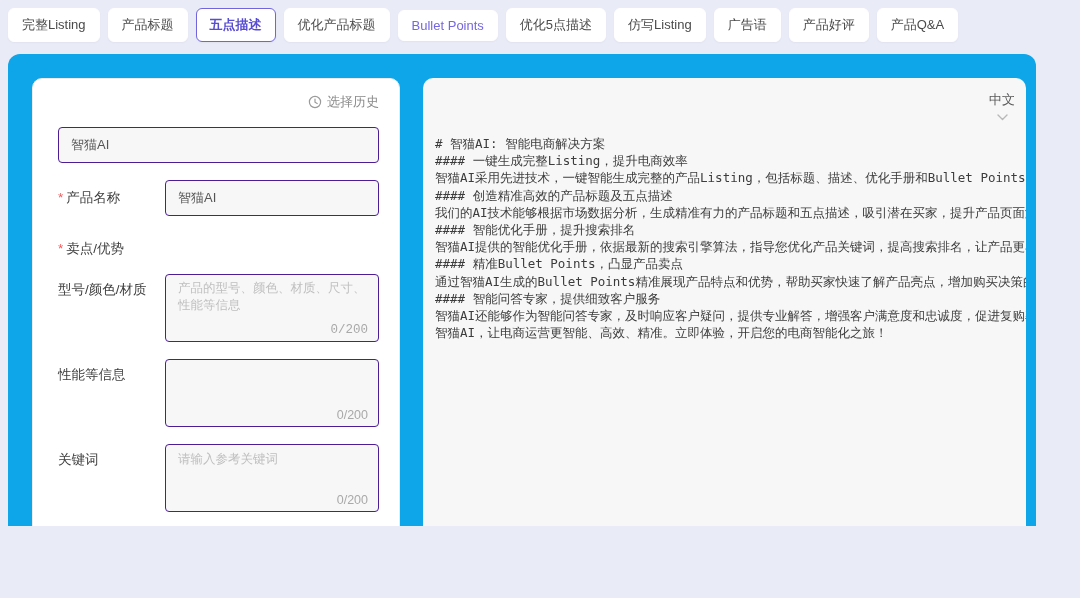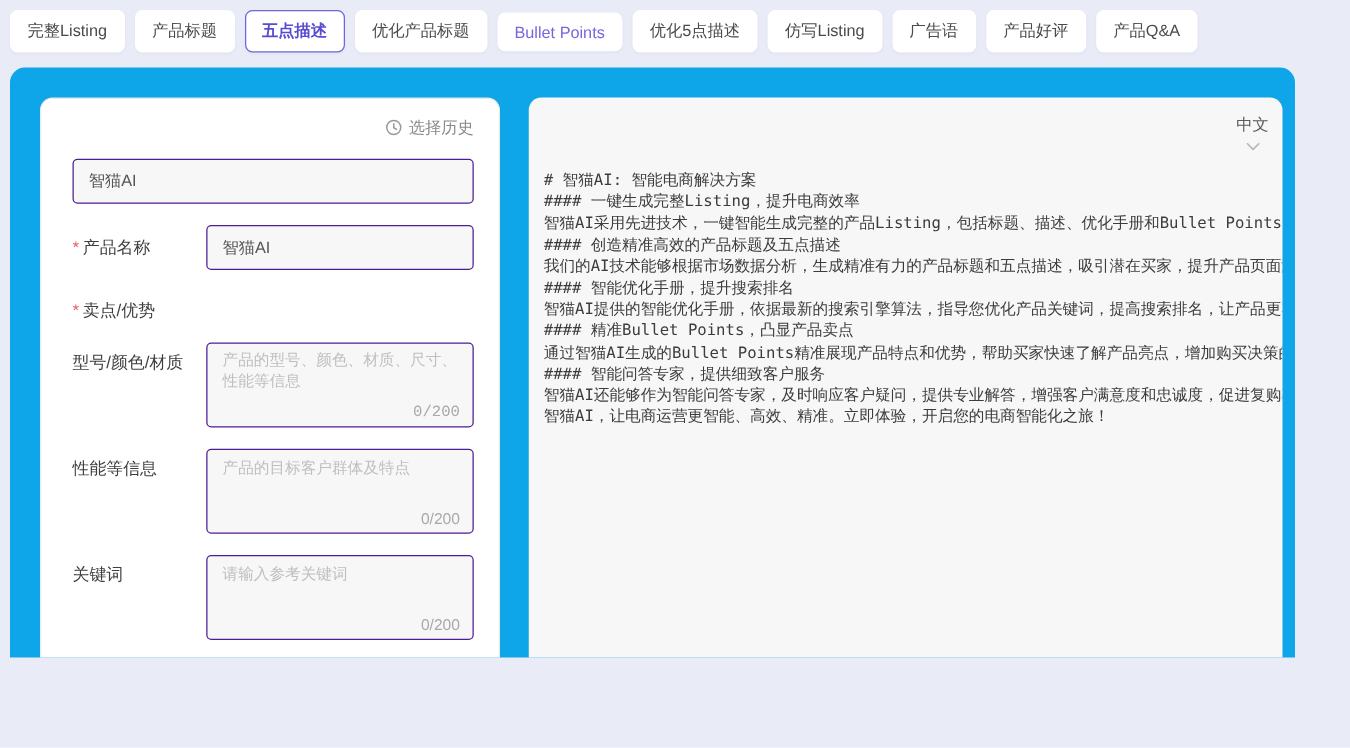--- a/index.html
+++ b/index.html
@@ -156,21 +156,20 @@
         <div class="form-row ta">
           <div class="form-label"><span>型号/颜色/材质</span></div>
           <div class="field-box textarea" style="min-height: 68px; font-family: Liberation Mono, monospace;">
             <div class="ta-placeholder">产品的型号、颜色、材质、尺寸、性能等信息</div>
             <div class="counter">0/200</div>
           </div>
         </div>
         <div class="form-row ta">
           <div class="form-label"><span>性能等信息</span></div>
           <div class="field-box textarea" style="min-height: 68px;">
-            <div class="ta-placeholder">产品的目标客户群体及特点</div>
             <div class="counter">0/200</div>
           </div>
         </div>
         <div class="form-row ta">
           <div class="form-label"><span>关键词</span></div>
           <div class="field-box textarea" style="min-height: 68px;">
             <div class="ta-placeholder">请输入参考关键词</div>
             <div class="counter">0/200</div>
           </div>
         </div>

